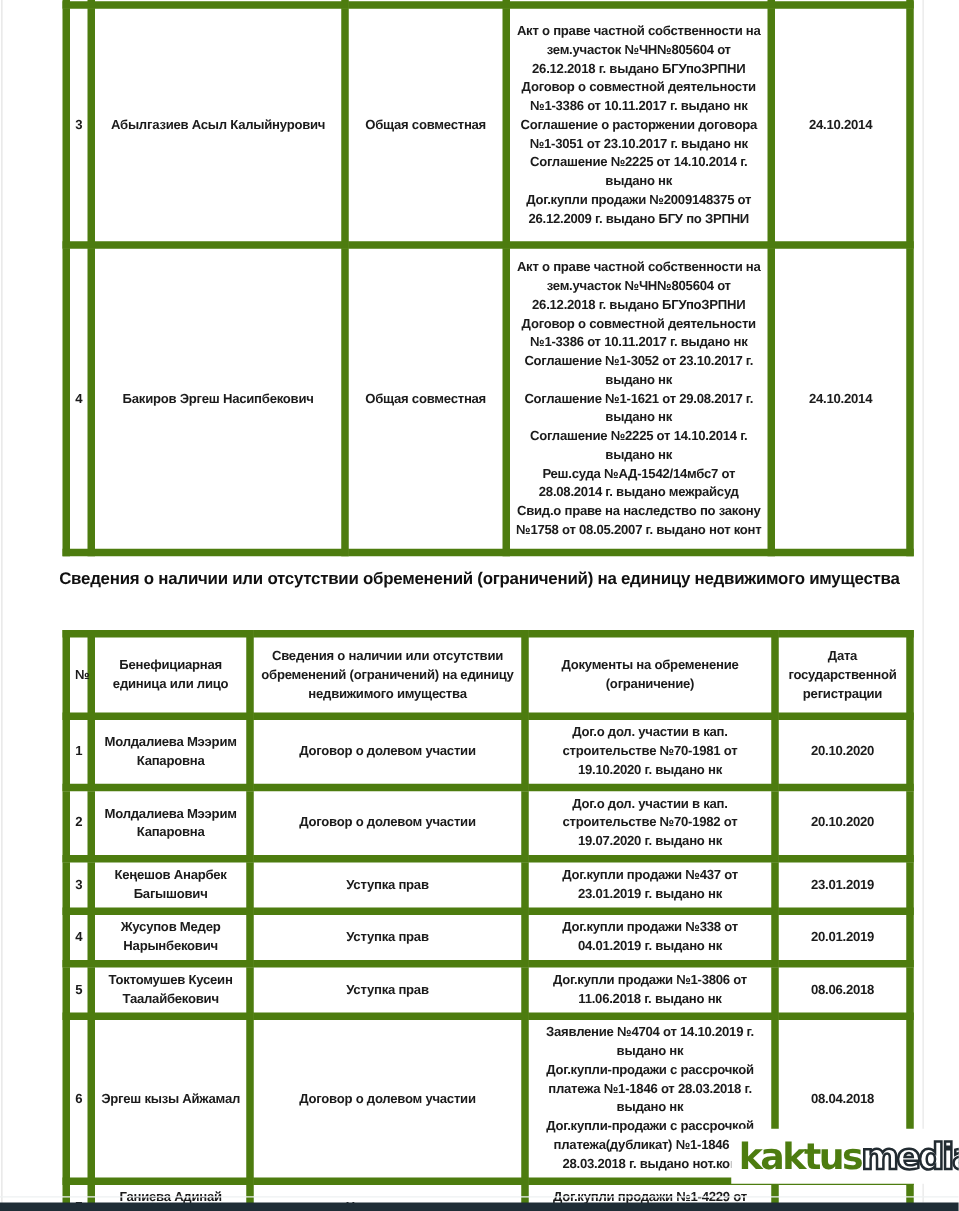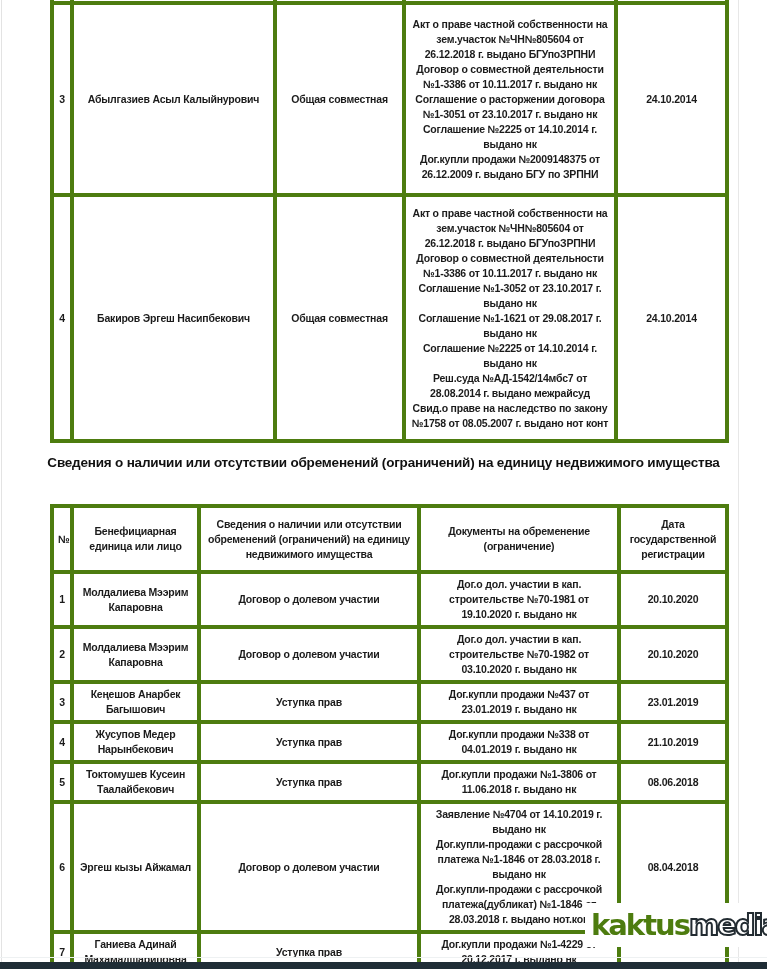--- a/index.html
+++ b/index.html
@@ -14,21 +14,21 @@
   .edge-right { left:738px; height:962px; background:#e7e7e7; }
   .above-bar-line { position:absolute; left:0; top:957px; width:767px; height:1px; background:#eef1f2; }
   .bottom-bar { position:absolute; left:0; top:962px; width:767px; height:7px; background:#1f2d36; }
 
   table.tbl {
     position:absolute; left:50px; width:675px;
     border-collapse:collapse; table-layout:fixed; background:#fff;
     border:3px solid #000;
   }
   .tbl td, .tbl th {
-    border:4px solid #4d7c0f;
+    border:6px solid #4d7c0f;
     font-size:10.5px; font-weight:bold; line-height:15px; letter-spacing:-0.2px;
     text-align:center; vertical-align:middle; padding:3px 4px; color:#1b1b1b;
   }
   .docs { white-space:pre-line; }
 
   table.top { top:-7px; }
   .top tr.cut { height:8px; }
   .top tr.cut td { padding:0; }
   .top tr.or1 { height:192px; }
   .top tr.or2 { height:246px; }
@@ -134,36 +134,36 @@
       <td>1</td>
       <td>Молдалиева Мээрим Капаровна</td>
       <td>Договор о долевом участии</td>
       <td class="docs">Дог.о дол. участии в кап. строительстве №70-1981 от 19.10.2020 г. выдано нк</td>
       <td>20.10.2020</td>
     </tr>
     <tr class="e2">
       <td>2</td>
       <td>Молдалиева Мээрим Капаровна</td>
       <td>Договор о долевом участии</td>
-      <td class="docs">Дог.о дол. участии в кап. строительстве №70-1982 от 03.10.2020 г. выдано нк</td>
+      <td class="docs">Дог.о дол. участии в кап. строительстве №70-1982 от 19.07.2020 г. выдано нк</td>
       <td>20.10.2020</td>
     </tr>
     <tr class="e3">
       <td>3</td>
       <td>Кеңешов Анарбек Багышович</td>
       <td>Уступка прав</td>
       <td class="docs">Дог.купли продажи №437 от 23.01.2019 г. выдано нк</td>
       <td>23.01.2019</td>
     </tr>
     <tr class="e4">
       <td>4</td>
       <td>Жусупов Медер Нарынбекович</td>
       <td>Уступка прав</td>
       <td class="docs">Дог.купли продажи №338 от 04.01.2019 г. выдано нк</td>
-      <td>21.10.2019</td>
+      <td>20.01.2019</td>
     </tr>
     <tr class="e5">
       <td>5</td>
       <td>Токтомушев Кусеин Таалайбекович</td>
       <td>Уступка прав</td>
       <td class="docs">Дог.купли продажи №1-3806 от 11.06.2018 г. выдано нк</td>
       <td>08.06.2018</td>
     </tr>
     <tr class="e6">
       <td>6</td>

